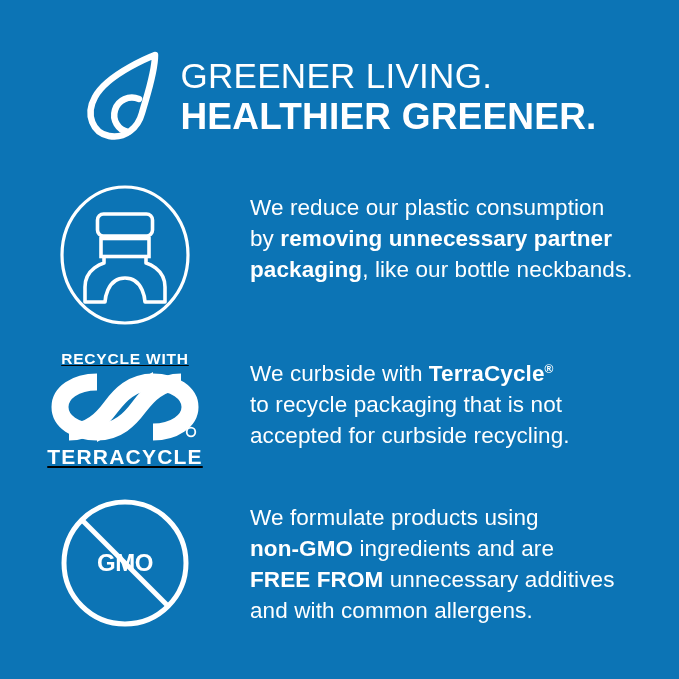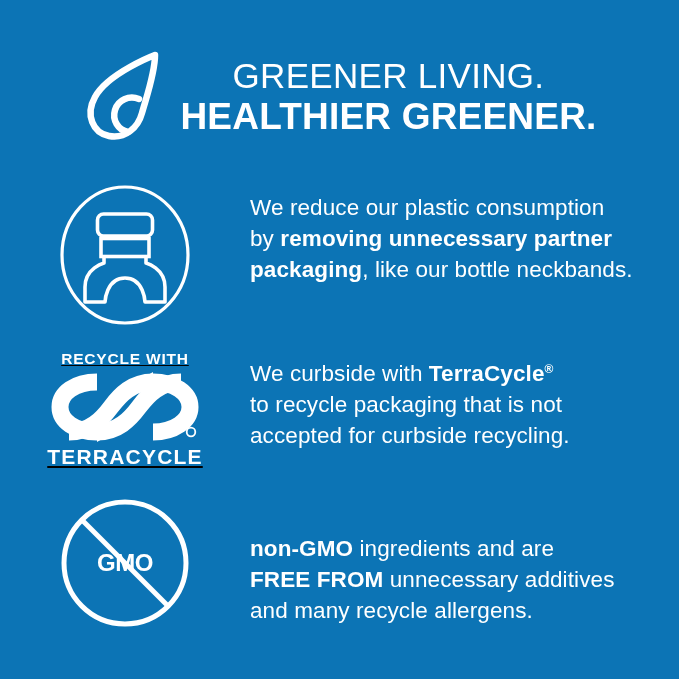--- a/index.html
+++ b/index.html
@@ -23,21 +23,20 @@
   
   .header {
     position: absolute;
     left: 0;
     top: 46px;
     width: 679px;
     height: 100px;
     display: flex;
     align-items: center;
     justify-content: center;
-    text-align: center;
   }
   .leaf-icon {
     width: 84px;
     height: 92px;
     flex: 0 0 auto;
     margin-right: 14px;
     margin-top: 2px;
   }
   .headline-block {
     display: flex;
@@ -253,21 +252,21 @@
       <div class="gmo-wrap">
         <svg viewBox="0 0 134 134" width="134" height="134" aria-hidden="true">
           <circle cx="67" cy="67" r="61" fill="none" stroke="#ffffff" stroke-width="5"></circle>
           <line x1="24" y1="24" x2="110" y2="110" stroke="#ffffff" stroke-width="5"></line>
         </svg>
         <div class="gmo-text">GMO</div>
       </div>
     </div>
     <div class="text-cell">
       <div class="body-text">
-        <br>
+        <span>We formulate products using</span><br>
         <b>non-GMO</b><span> ingredients and are</span><br>
         <b>FREE FROM</b><span> unnecessary additives</span><br>
-        <span>and many recycle allergens.</span>
+        <span>and with common allergens.</span>
       </div>
     </div>
   </div>
 
 </div>
 
 </body></html>

